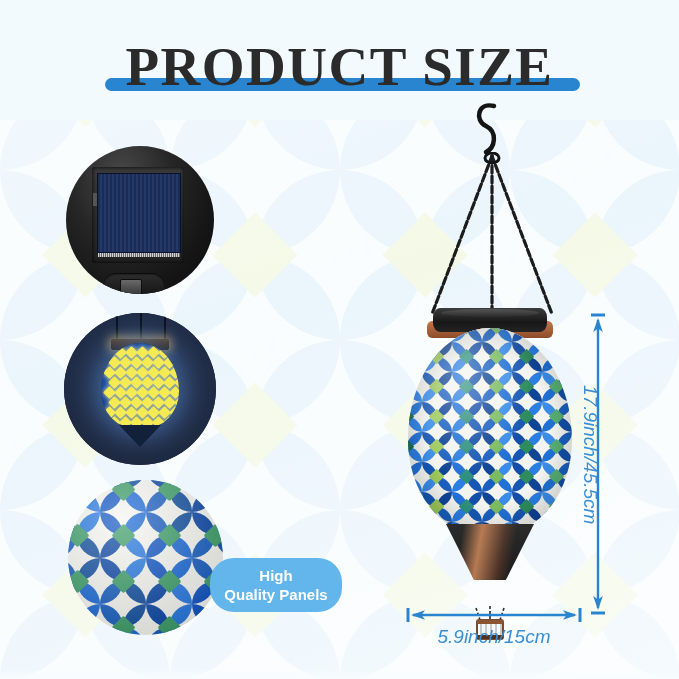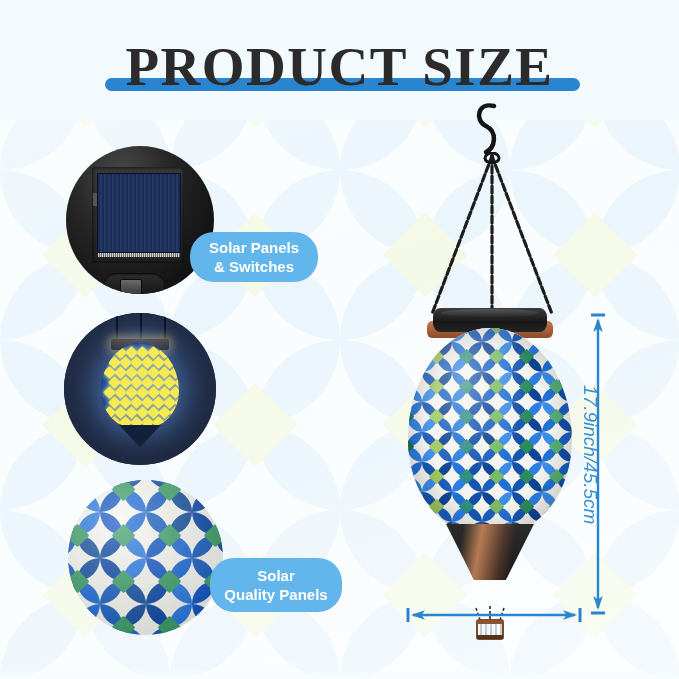--- a/index.html
+++ b/index.html
@@ -265,26 +265,20 @@
   <div class="circle" id="c1">
     <div class="sp-body">
       <div class="sp-frame">
         <div class="sp-cell"></div>
         <div class="sp-tab"></div>
       </div>
       <div class="sp-switch">
           <i></i>
         </div>
     </div>
-  </div>
-  <div class="pill" id="p1">
-    <span>
-      <span>Solar Panels</span><br>
-      <span>&amp; Switches</span>
-    </span>
   </div>
 
   <div class="circle" id="c2">
     <div class="ng-bg"></div>
     <div class="ng-chain" style="left:52px"></div>
     <div class="ng-chain" style="left:76px"></div>
     <div class="ng-chain" style="left:100px"></div>
     <div class="ng-cap"></div>
     <div class="ng-lamp" id="nglamp">
         <div class="ng-dot" style="left: 4px; top: 5px;"></div>
@@ -459,21 +453,21 @@
           <div class="gm-p tr" style="background:#1d6ad6"></div>
           <div class="gm-p bl" style="background:#0f49a6"></div>
           <div class="gm-p br" style="background:#2a7ae0"></div>
           <div class="gm-d" style="background:#3f9e6a"></div>
         </div>
       </div>
     <div class="gm-shade"></div>
   </div>
   <div class="pill" id="p3">
     <span>
-      <span>Solar</span><br>
+      <span>High</span><br>
       <span>Quality Panels</span>
     </span>
   </div>
 
   <div id="product">
 
     <svg class="hook" viewBox="0 0 44 62">
       <path d="M30 6 C14 2 10 20 22 26 C34 32 31 48 22 52" fill="none" stroke="#141414" stroke-width="4.5" stroke-linecap="round"></path>
     </svg>
 
@@ -815,14 +809,15 @@
   </svg>
   <div class="dim-vlabel">17.9inch/45.5cm</div>
 
   <svg class="dim-h" viewBox="0 0 176 18">
     <line x1="2" y1="2" x2="2" y2="16" stroke="#2a85d0" stroke-width="3"></line>
     <line x1="174" y1="2" x2="174" y2="16" stroke="#2a85d0" stroke-width="3"></line>
     <line x1="7" y1="9" x2="169" y2="9" stroke="#2a85d0" stroke-width="2.4"></line>
     <path d="M5 9 L19 4.2 L15.5 9 L19 13.8 Z" fill="#2a85d0"></path>
     <path d="M171 9 L157 4.2 L160.5 9 L157 13.8 Z" fill="#2a85d0"></path>
   </svg>
+  <div class="dim-hlabel">5.9inch/15cm</div>
 
 </div>
 
 </body></html>

